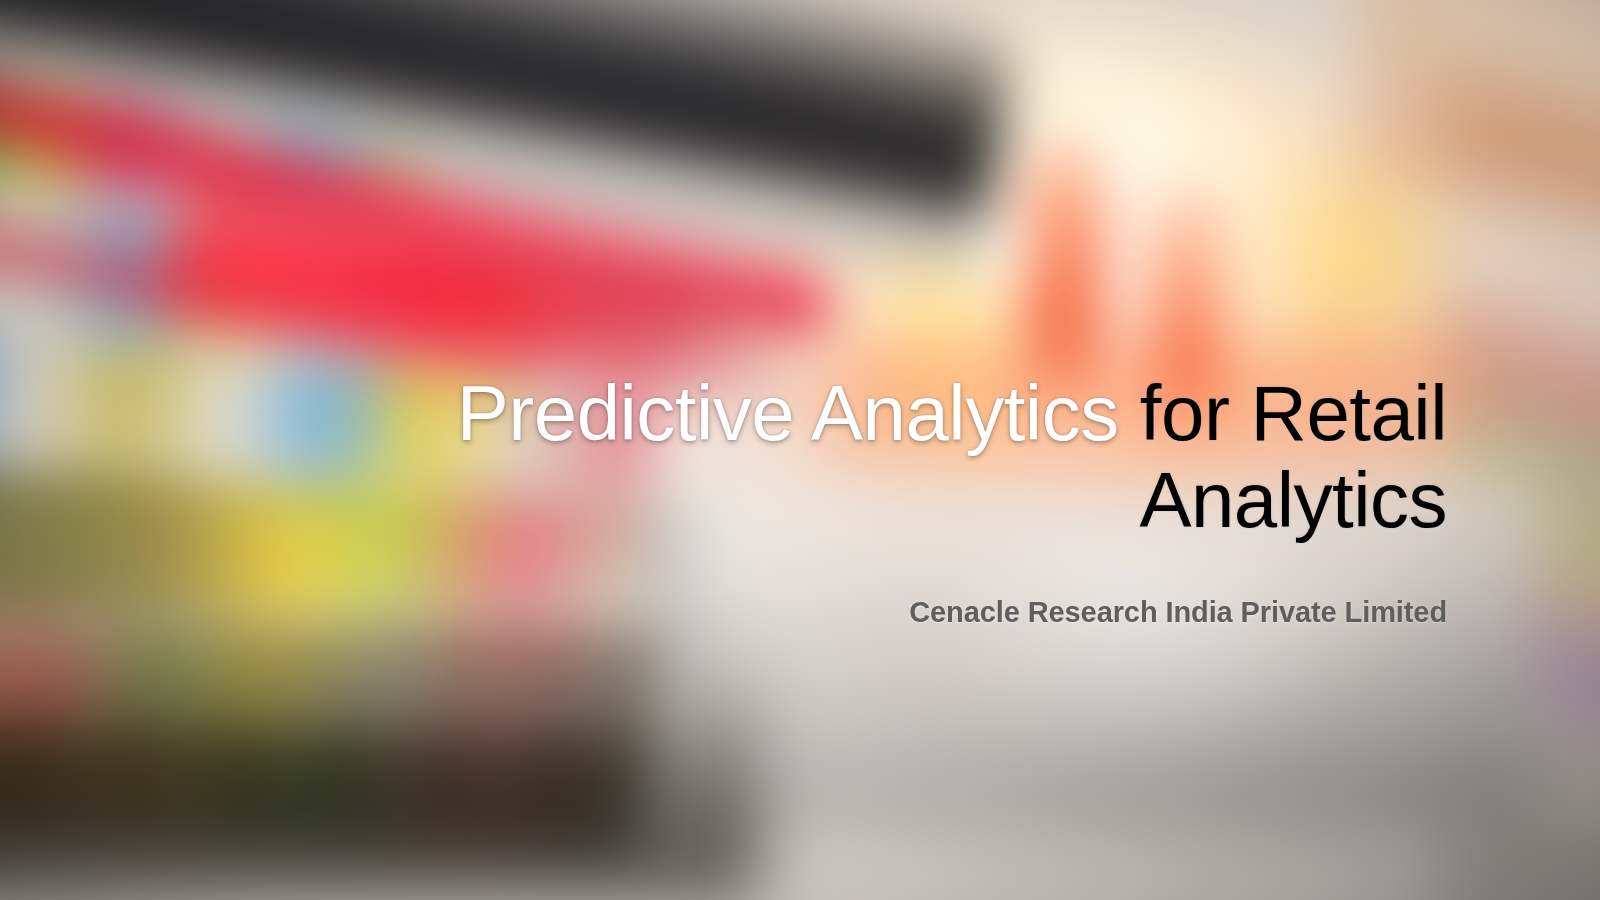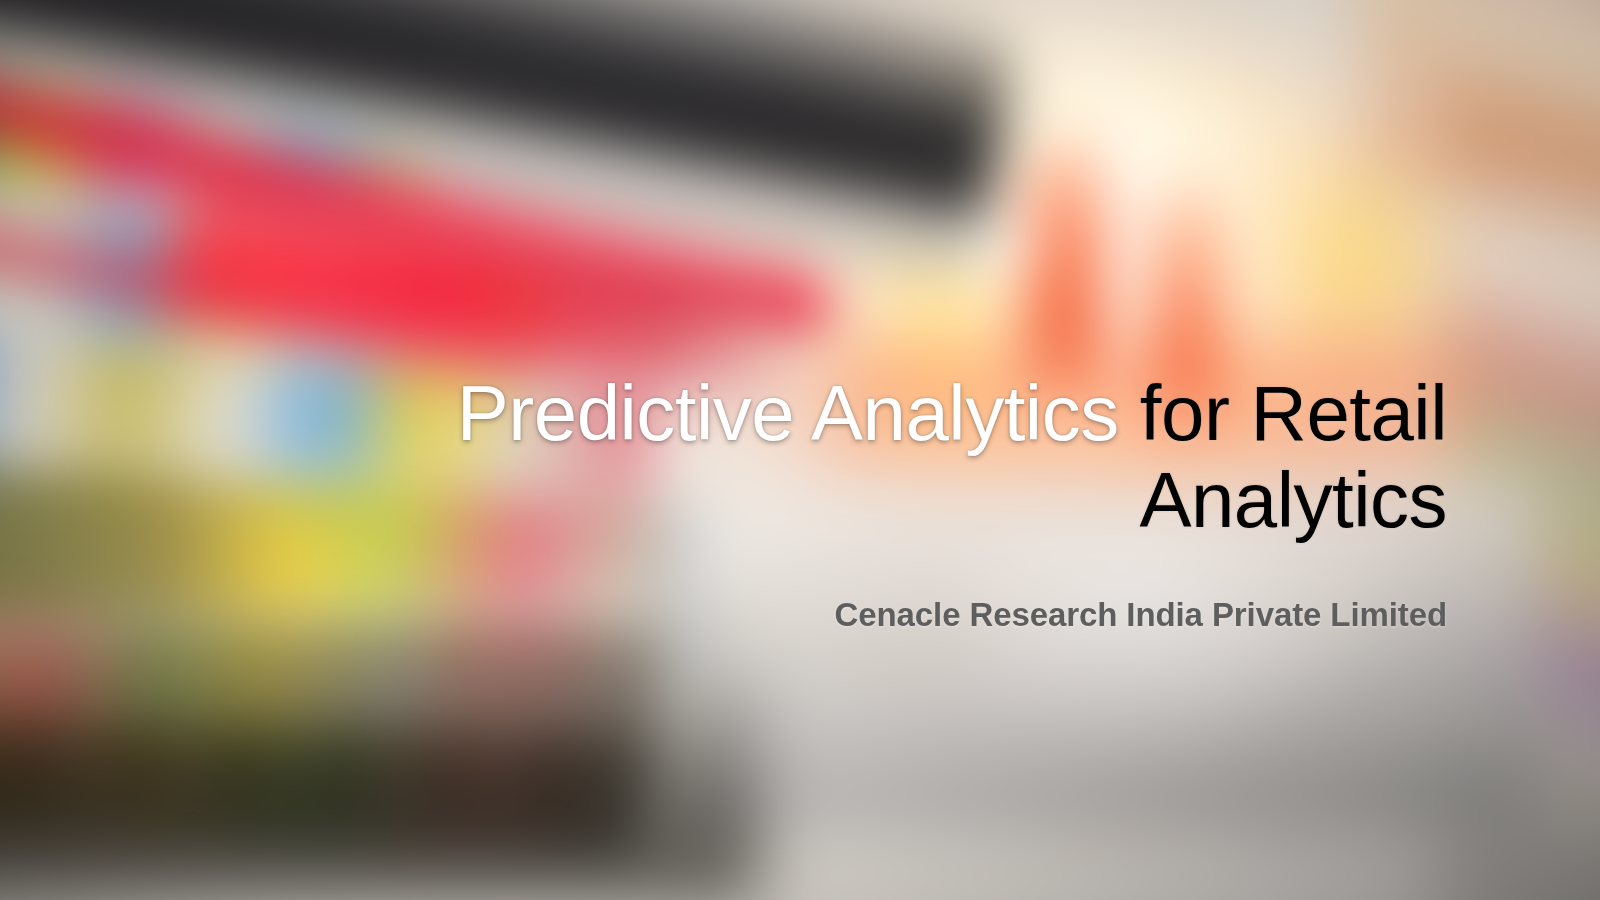--- a/index.html
+++ b/index.html
@@ -269,21 +269,21 @@
     text-shadow: 0 2px 5px rgba(60,50,45,0.42), 0 0 2px rgba(80,60,50,0.3);
   }
   .t-dark {
     color: #010101;
     text-shadow: 0 2px 5px rgba(255,255,255,0.22), 0 0 3px rgba(120,90,70,0.3);
   }
   #subtitle {
     position: absolute;
     right: 0;
     top: 596px;
-    font-size: 33px;
+    font-size: 29px;
     font-weight: 700;
     letter-spacing: -0.1px;
     color: #5e5e5e;
     text-shadow: 0 1px 3px rgba(255,255,255,0.35);
     margin: 0;
   }
 </style>
 </head>
 <body>
 

